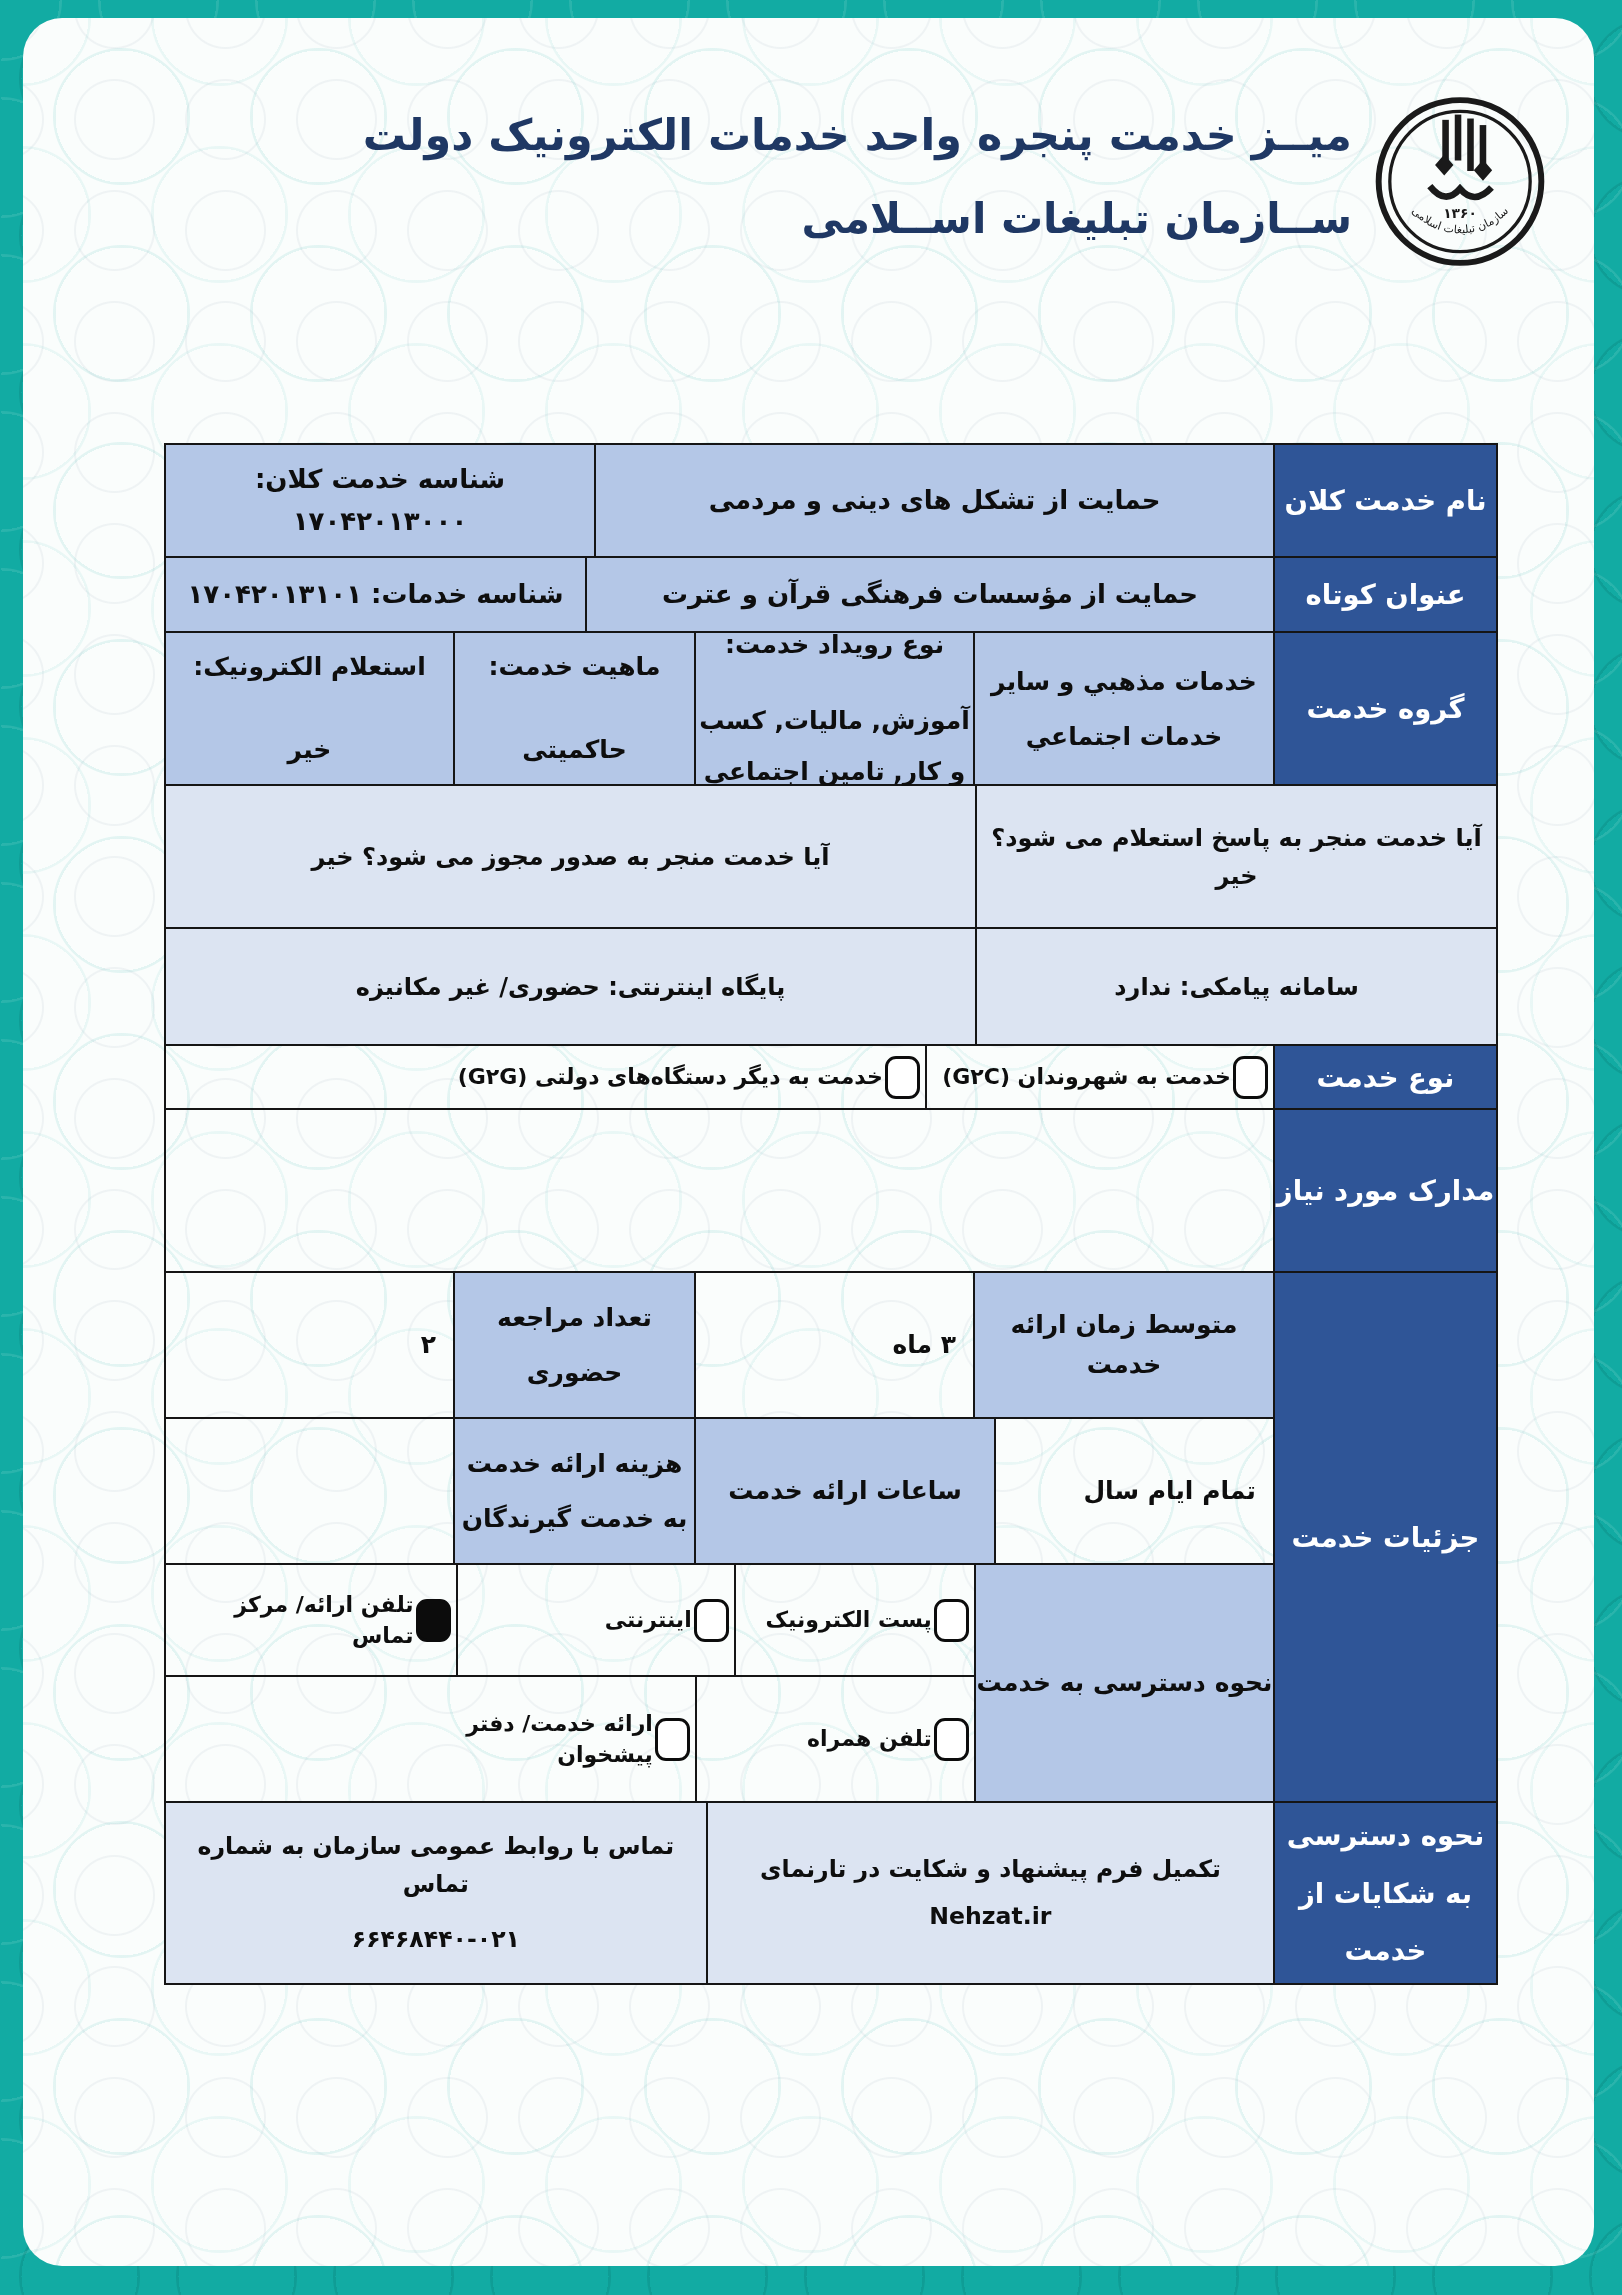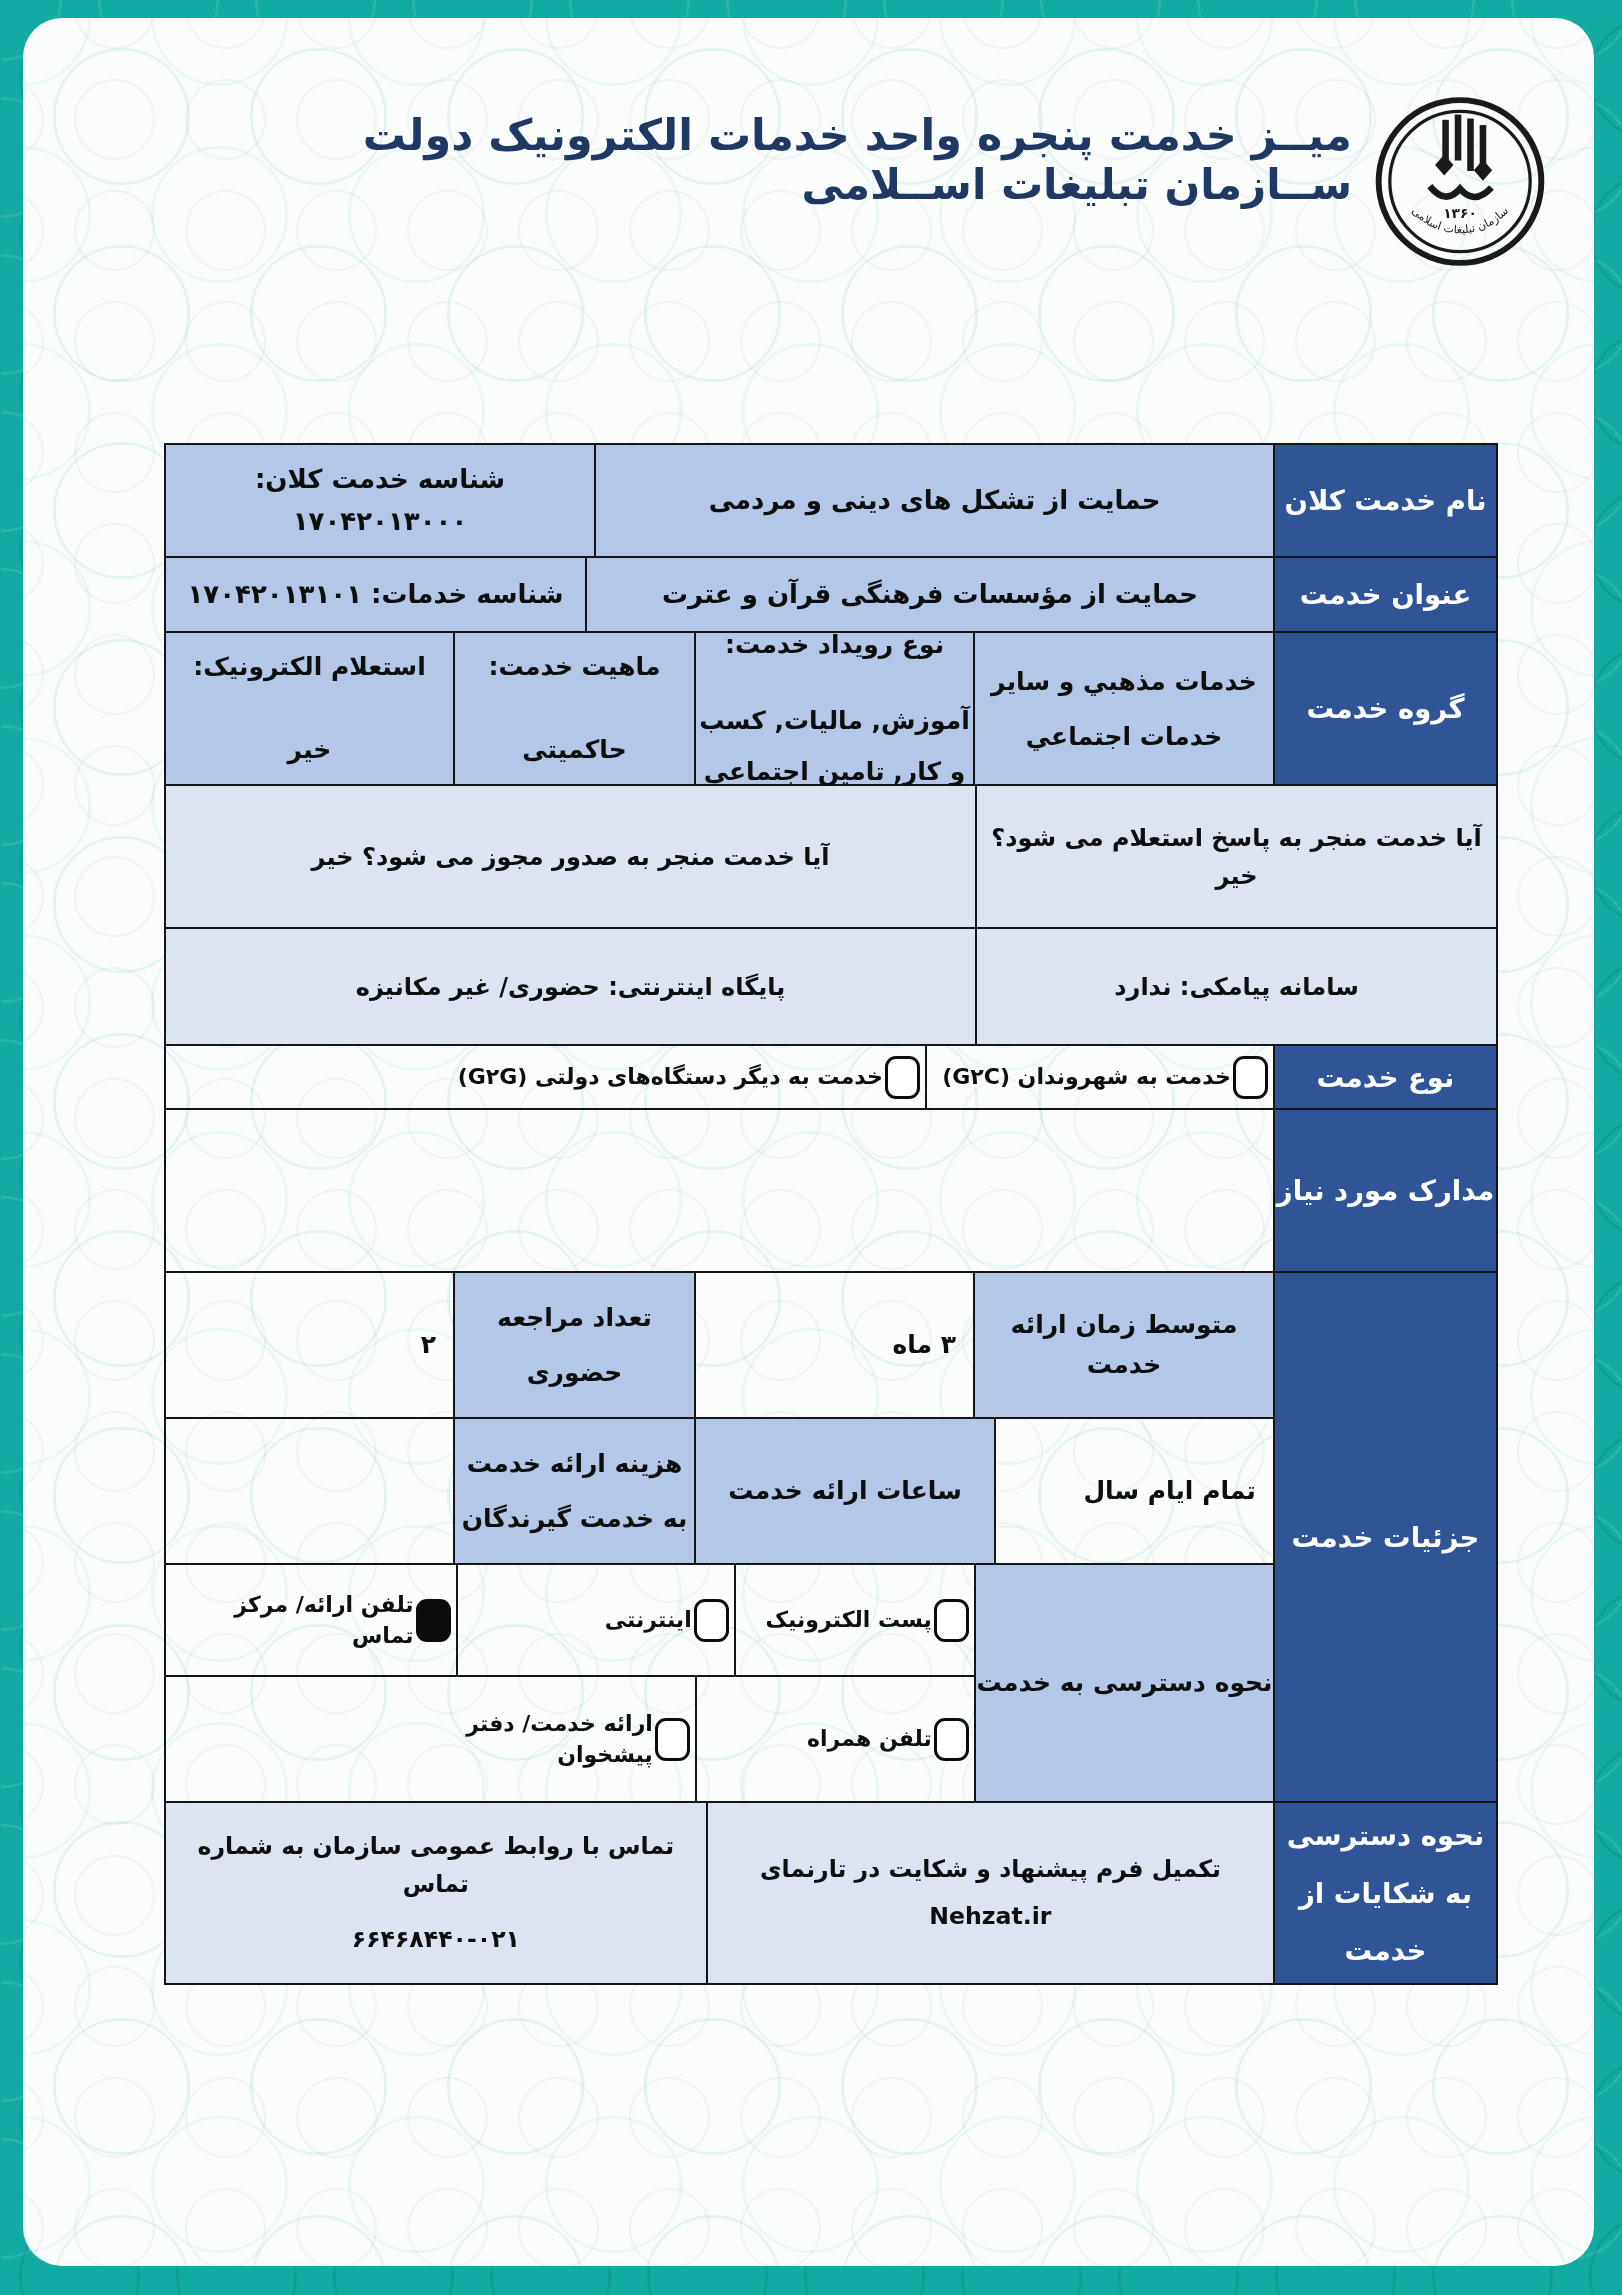--- a/index.html
+++ b/index.html
@@ -24,21 +24,21 @@
       radial-gradient(circle, rgba(18,171,163,0) 66px, rgba(18,171,163,0.07) 66px, rgba(18,171,163,0.07) 68px, rgba(18,171,163,0) 69px),
       radial-gradient(circle, rgba(110,130,155,0) 38px, rgba(110,130,155,0.08) 39px, rgba(110,130,155,0.08) 40px, rgba(110,130,155,0) 41px);
     background-size:197px 197px,197px 197px,111px 111px;
     background-position:0 0,98px 98px,36px 46px;
   }
   .title{
     position:absolute;top:92px;right:242px;
     text-align:right;color:#1f3864;font-weight:bold;
   }
   .title .l1{font-size:43px;letter-spacing:-0.7px;}
-  .title .l2{font-size:42px;}
+  .title .l2{font-size:42px;margin-top:34px;}
   .logo{position:absolute;top:71px;right:46px;width:176px;height:185px;}
 
   .tbl{
     position:absolute;top:425px;right:96px;width:1330px;
     direction:rtl;
     border:2.6px solid #151515;
     background:transparent;
   }
   .row{display:flex;}
   .sect{display:flex;}
@@ -113,21 +113,21 @@
 
   <div class="tbl">
 
     <div class="row bb" style="height:111px">
       <div class="cell c-hdr w340 bl">نام خدمت کلان</div>
       <div class="cell c-blue bl fs40" style="width:688px">حمایت از تشکل های دینی و مردمی</div>
       <div class="cell c-blue grow fs40">شناسه خدمت کلان: ۱۷۰۴۲۰۱۳۰۰۰</div>
     </div>
 
     <div class="row bb" style="height:73px">
-      <div class="cell c-hdr w340 bl">عنوان خدمت</div>
+      <div class="cell c-hdr w340 bl">عنوان کوتاه</div>
       <div class="cell c-blue bl fs40" style="width:688px">حمایت از مؤسسات فرهنگی قرآن و عترت</div>
       <div class="cell c-blue grow fs40">شناسه خدمات: ۱۷۰۴۲۰۱۳۱۰۱</div>
     </div>
 
     <div class="row bb" style="height:151px">
       <div class="cell c-hdr w340 bl">گروه خدمت</div>
       <div class="cell c-blue bl" style="width:300px;line-height:2.2">خدمات مذهبي و ساير خدمات اجتماعي</div>
       <div class="cell c-blue bl stack" style="width:279px">
         <span>نوع رویداد خدمت:</span>
         <span style="line-height:2.05">آموزش, مالیات, کسب و کار, تامین اجتماعی</span>

